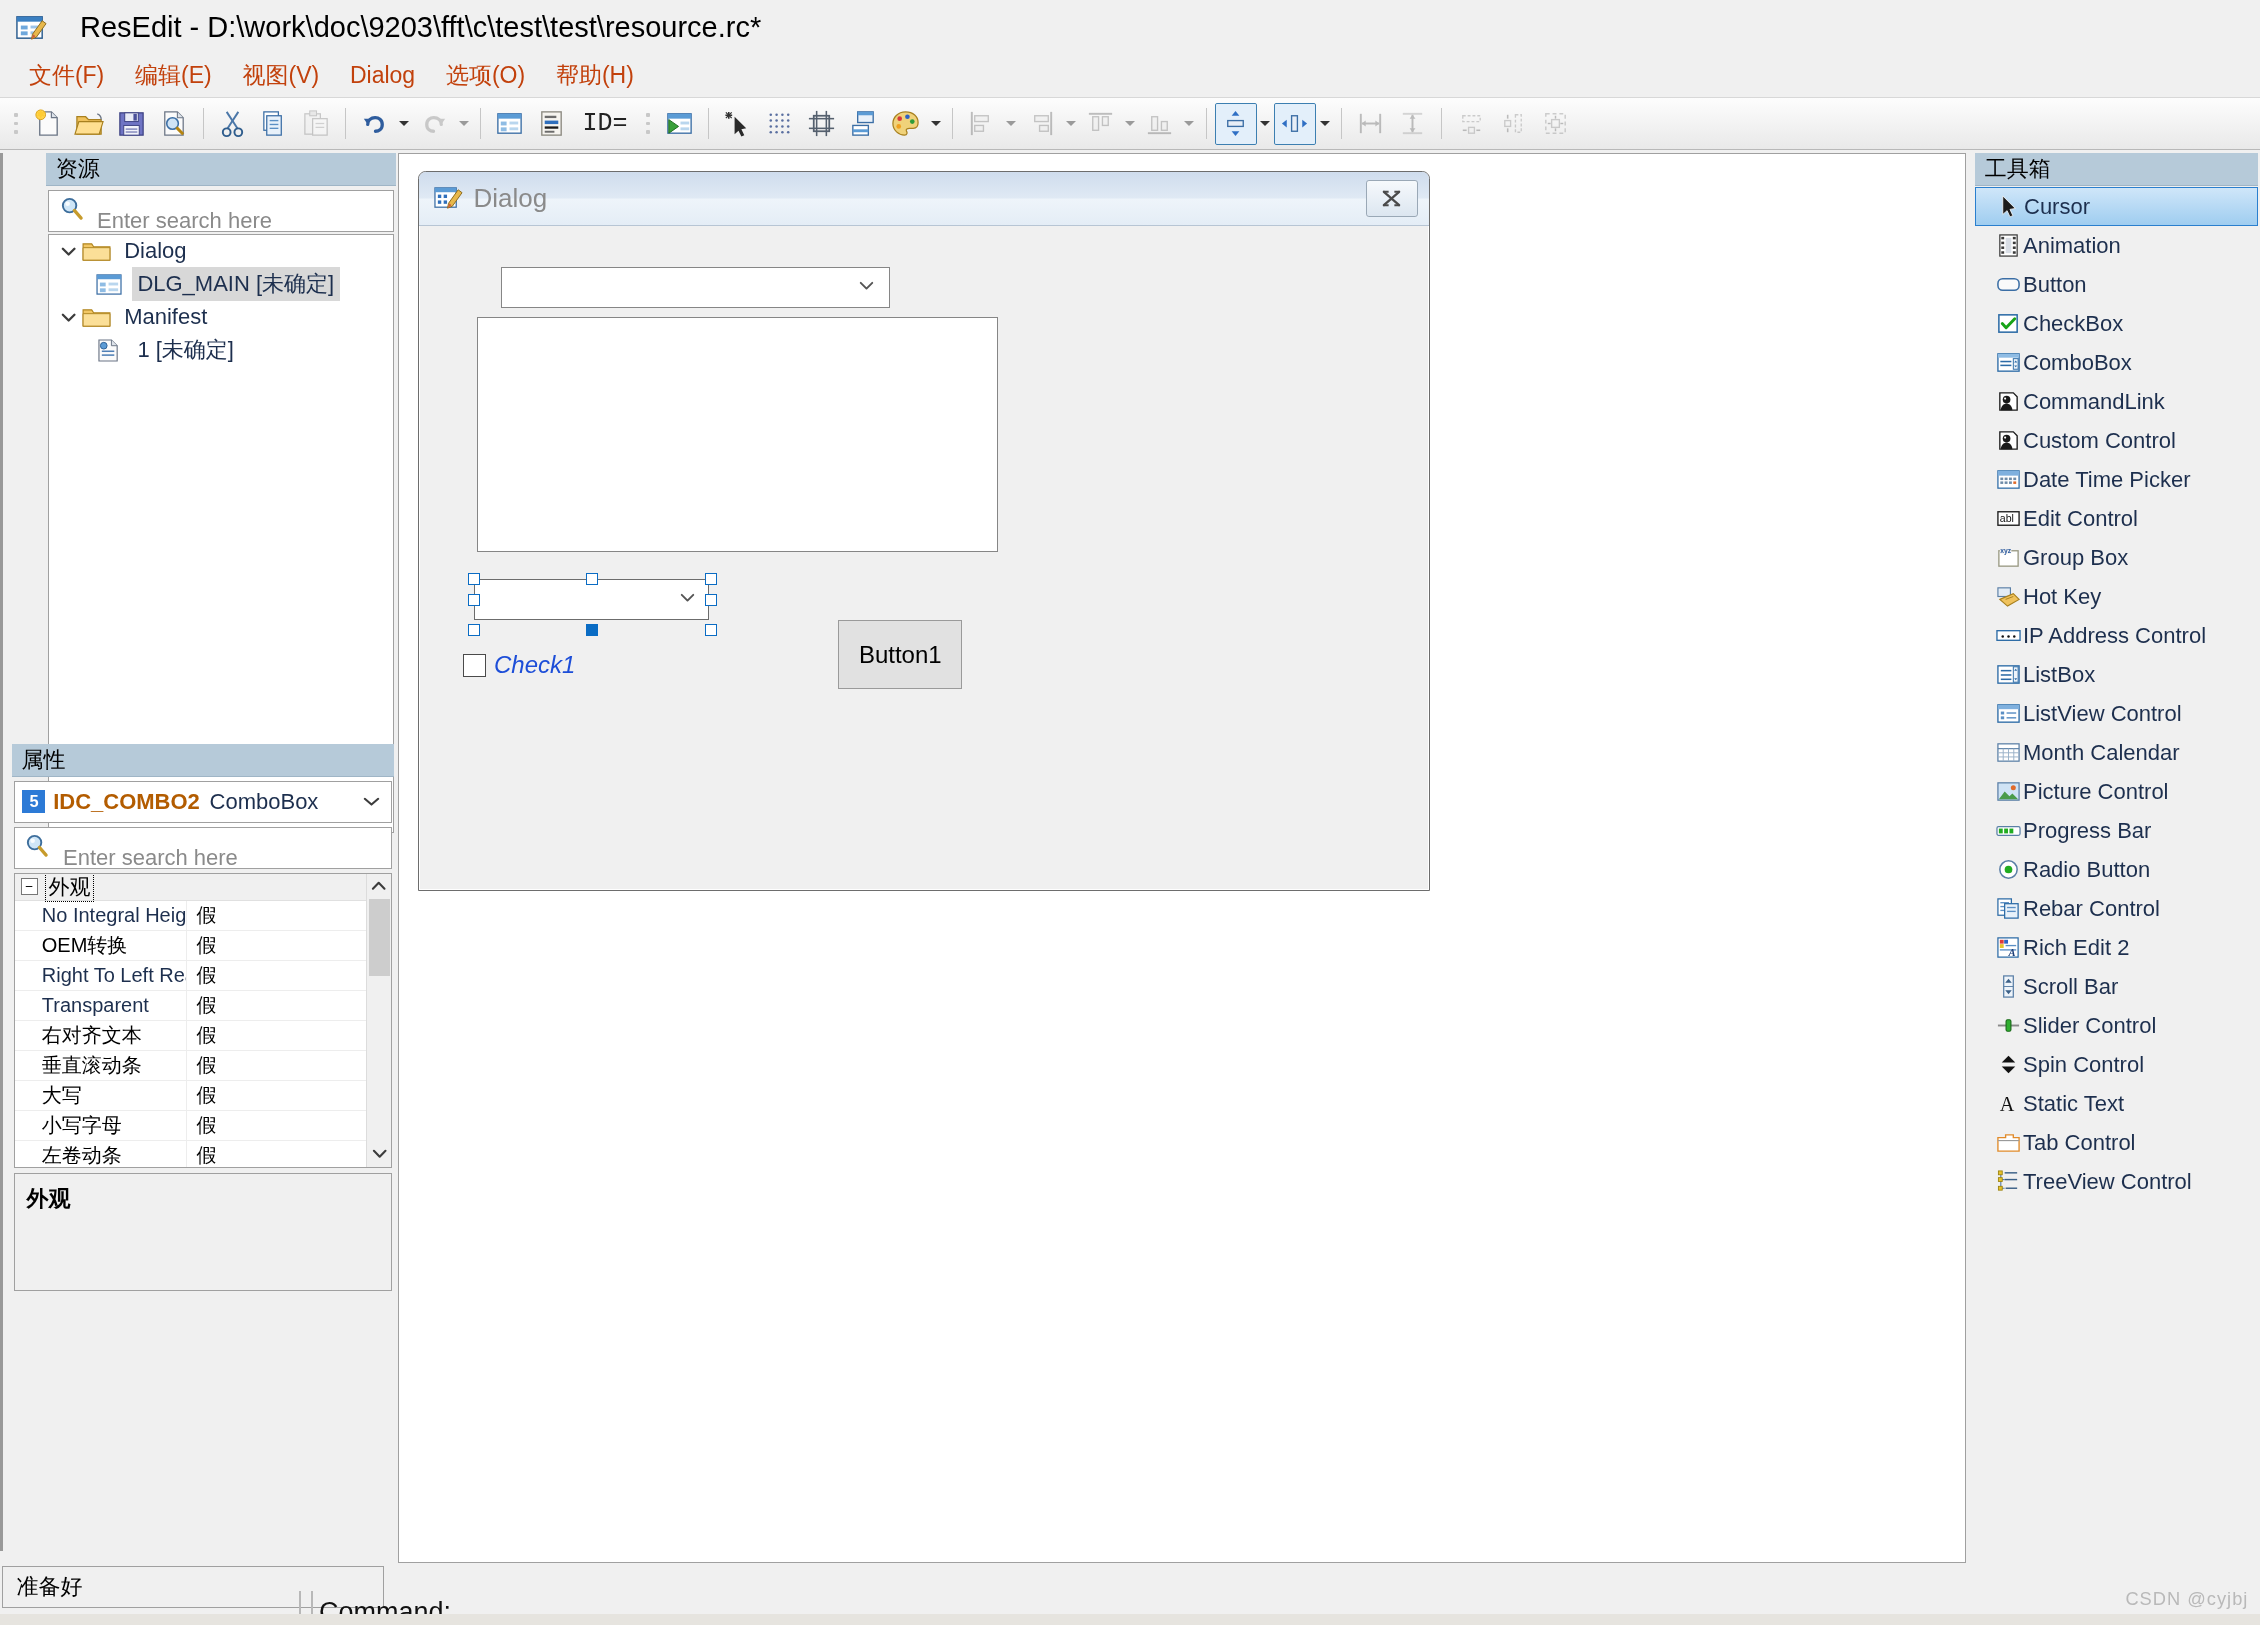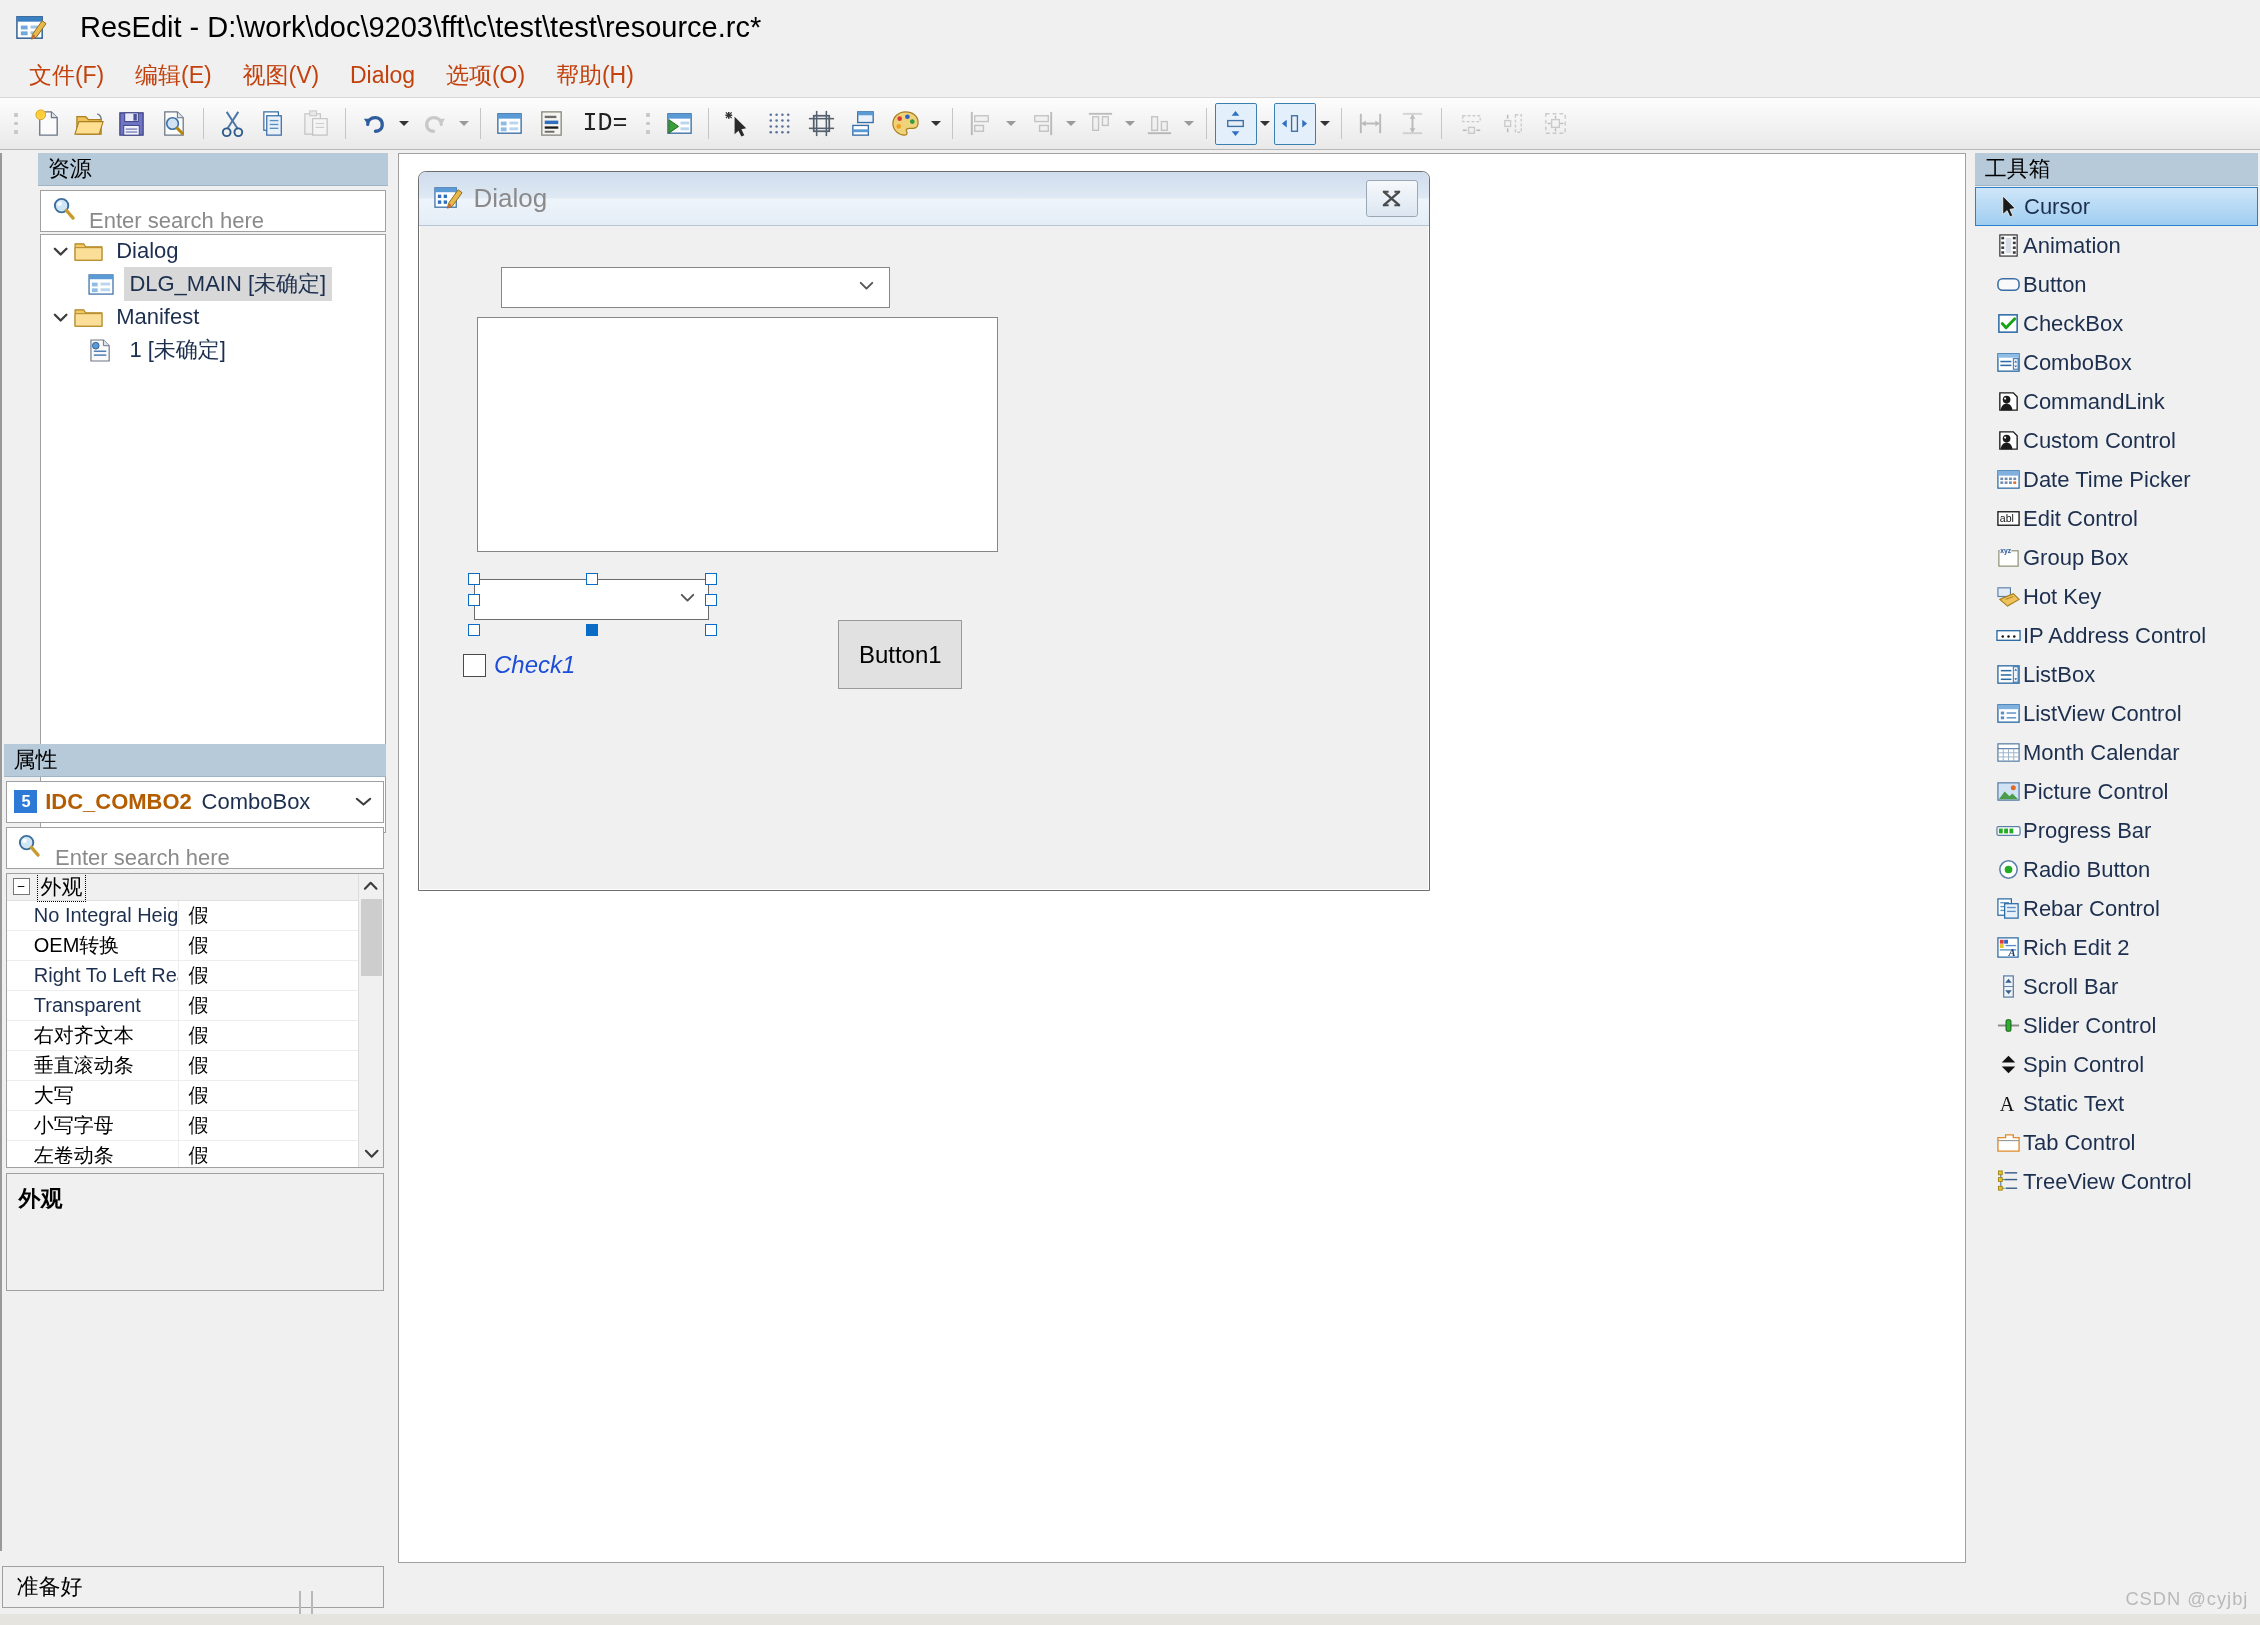--- a/index.html
+++ b/index.html
@@ -70,21 +70,21 @@
   }
   .tb-arrow span {
     display:block; width:0;height:0;
     border-left:5.8px solid transparent;border-right:5.8px solid transparent;border-top:5.8px solid #333;
   }
   .tb-arrow.dim span { border-top-color:#9a9a9a; }
   .tb-id { font-family: "Liberation Mono", monospace; font-size: 25px; color:#222; padding:0 9.7px; }
 
   
   .leftdock {
-    position: absolute; left: 2px; top: 153px; width: 386px; height: 1398px;
+    position: absolute; left: 10px; top: 153px; width: 386px; height: 1398px;
     background: #f0f0f0;
     padding-left: 36px;
   }
   .panel-caption {
     height: 33px; background: #b6cad9;
     display:flex;align-items:center;padding-left:9.7px;
     font-size: 22px; color:#000;
     border-bottom:1px solid #9fb5c6;
   }
   .search-row {
@@ -1185,17 +1185,18 @@
           </svg>
         </span>
         <span class="lbl">TreeView Control</span>
       </div>
 
     </div>
   </div>
 
   <div class="bg-vline" style="left:299px;"></div>
   <div class="bg-vline" style="left:311px;"></div>
+  <div class="bg-command">Command:</div>
   <div class="app-border-bottom"></div>
   <div class="watermark">CSDN @cyjbj</div>
 
 </div>
 
 
 </body></html>

